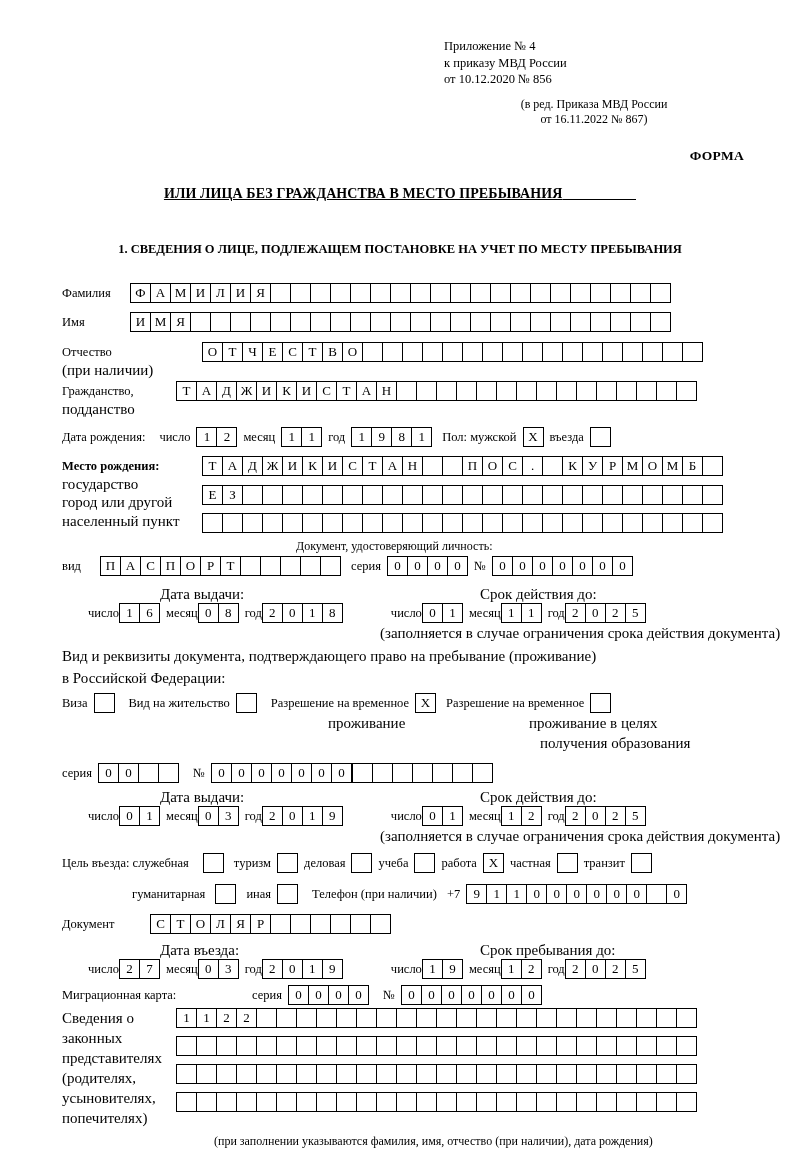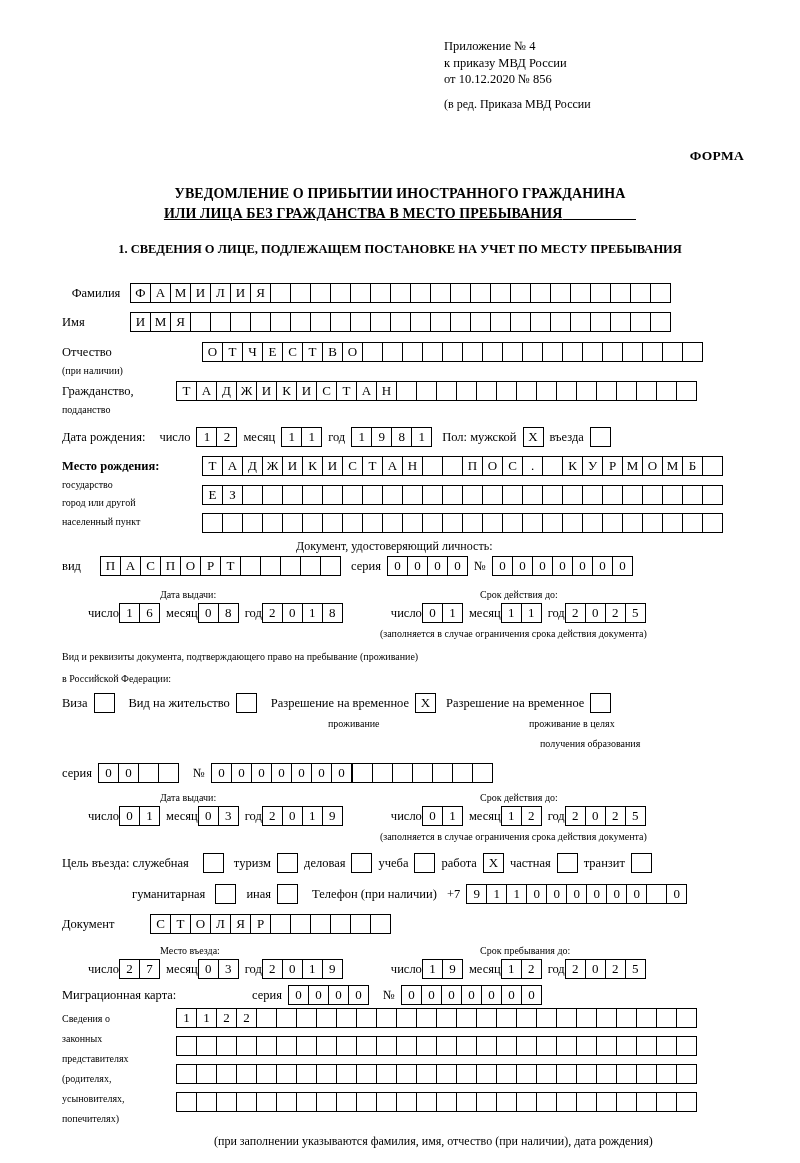--- a/index.html
+++ b/index.html
@@ -32,20 +32,21 @@
     width: 300px;
     text-align: left;
     font-size: 12.5px;
     line-height: 1.32;
   }
   .hdr .line2 { }
   .hdr .sub {
     margin-top: 9px;
     font-size: 12px;
     line-height: 1.32;
+    text-align: center;
   }
   .forma {
     position: absolute;
     top: 148px;
     right: 56px;
     font-weight: bold;
     font-size: 13.5px;
     letter-spacing: .3px;
   }
 
@@ -121,48 +122,48 @@
   .gap6 { width: 6px; display: inline-block; }
   .gap10 { width: 10px; display: inline-block; }
   .gap14 { width: 14px; display: inline-block; }
 
   .bold { font-weight: normal; }
   .note {
     font-size: 11.5px;
   }
   .multi-line-lbl {
     position: absolute;
-    font-size: 10px;
+    font-size: 15px;
     line-height: 17px;
   }
 </style>
 </head>
 <body>
 
 <div class="page">
 
   <div class="hdr">
     <div>Приложение № 4</div>
     <div class="line2">к приказу МВД России</div>
     <div>от 10.12.2020 № 856</div>
     <div class="sub">(в ред. Приказа МВД России</div>
+    <div class="sub" style="margin-top:0">от 16.11.2022 № 867)</div>
   </div>
   <div class="forma">ФОРМА</div>
 
   <div class="title">
-    <span>УВЕДОМЛЕНИЕ О ПРИБЫТИИ ИНОСТРАННОГО ГРАЖДАНИНА</span>
     <span class="l2">
       <span>ИЛИ ЛИЦА БЕЗ ГРАЖДАНСТВА В МЕСТО ПРЕБЫВАНИЯ</span>
       <span class="blank"></span>
     </span>
   </div>
   <div class="section1">1. СВЕДЕНИЯ О ЛИЦЕ, ПОДЛЕЖАЩЕМ ПОСТАНОВКЕ НА УЧЕТ ПО МЕСТУ ПРЕБЫВАНИЯ</div>
 
   <div class="row" style="top:283px; left:62px;">
-    <span class="lbl" style="width:68px; display:inline-block;text-align:center;">Фамилия</span>
+    <span class="lbl" style="width:68px; display:inline-block;">Фамилия</span>
     <span class="cells">
         <span class="cell">Ф</span>
         <span class="cell">А</span>
         <span class="cell">М</span>
         <span class="cell">И</span>
         <span class="cell">Л</span>
         <span class="cell">И</span>
         <span class="cell">Я</span>
         <span class="cell"></span>
         <span class="cell"></span>
@@ -677,21 +678,21 @@
         <span class="cell">Р</span>
         <span class="cell"></span>
         <span class="cell"></span>
         <span class="cell"></span>
         <span class="cell"></span>
         <span class="cell"></span>
         <span class="cell"></span>
       </span>
   </div>
 
-  <div class="multi-line-lbl" style="top:942px; left:160px;">Место въезда:</div>
+  <div class="multi-line-lbl" style="top:942px; left:160px;">Дата въезда:</div>
   <div class="multi-line-lbl" style="top:942px; left:480px;">Срок пребывания до:</div>
 
   <div class="row" style="top:959px; left:88px;">
     <span class="lbl">число</span>
     <span class="cells">
         <span class="cell">2</span>
         <span class="cell">7</span>
       </span>
     <span class="gap6"></span>
     <span class="lbl">месяц</span>

